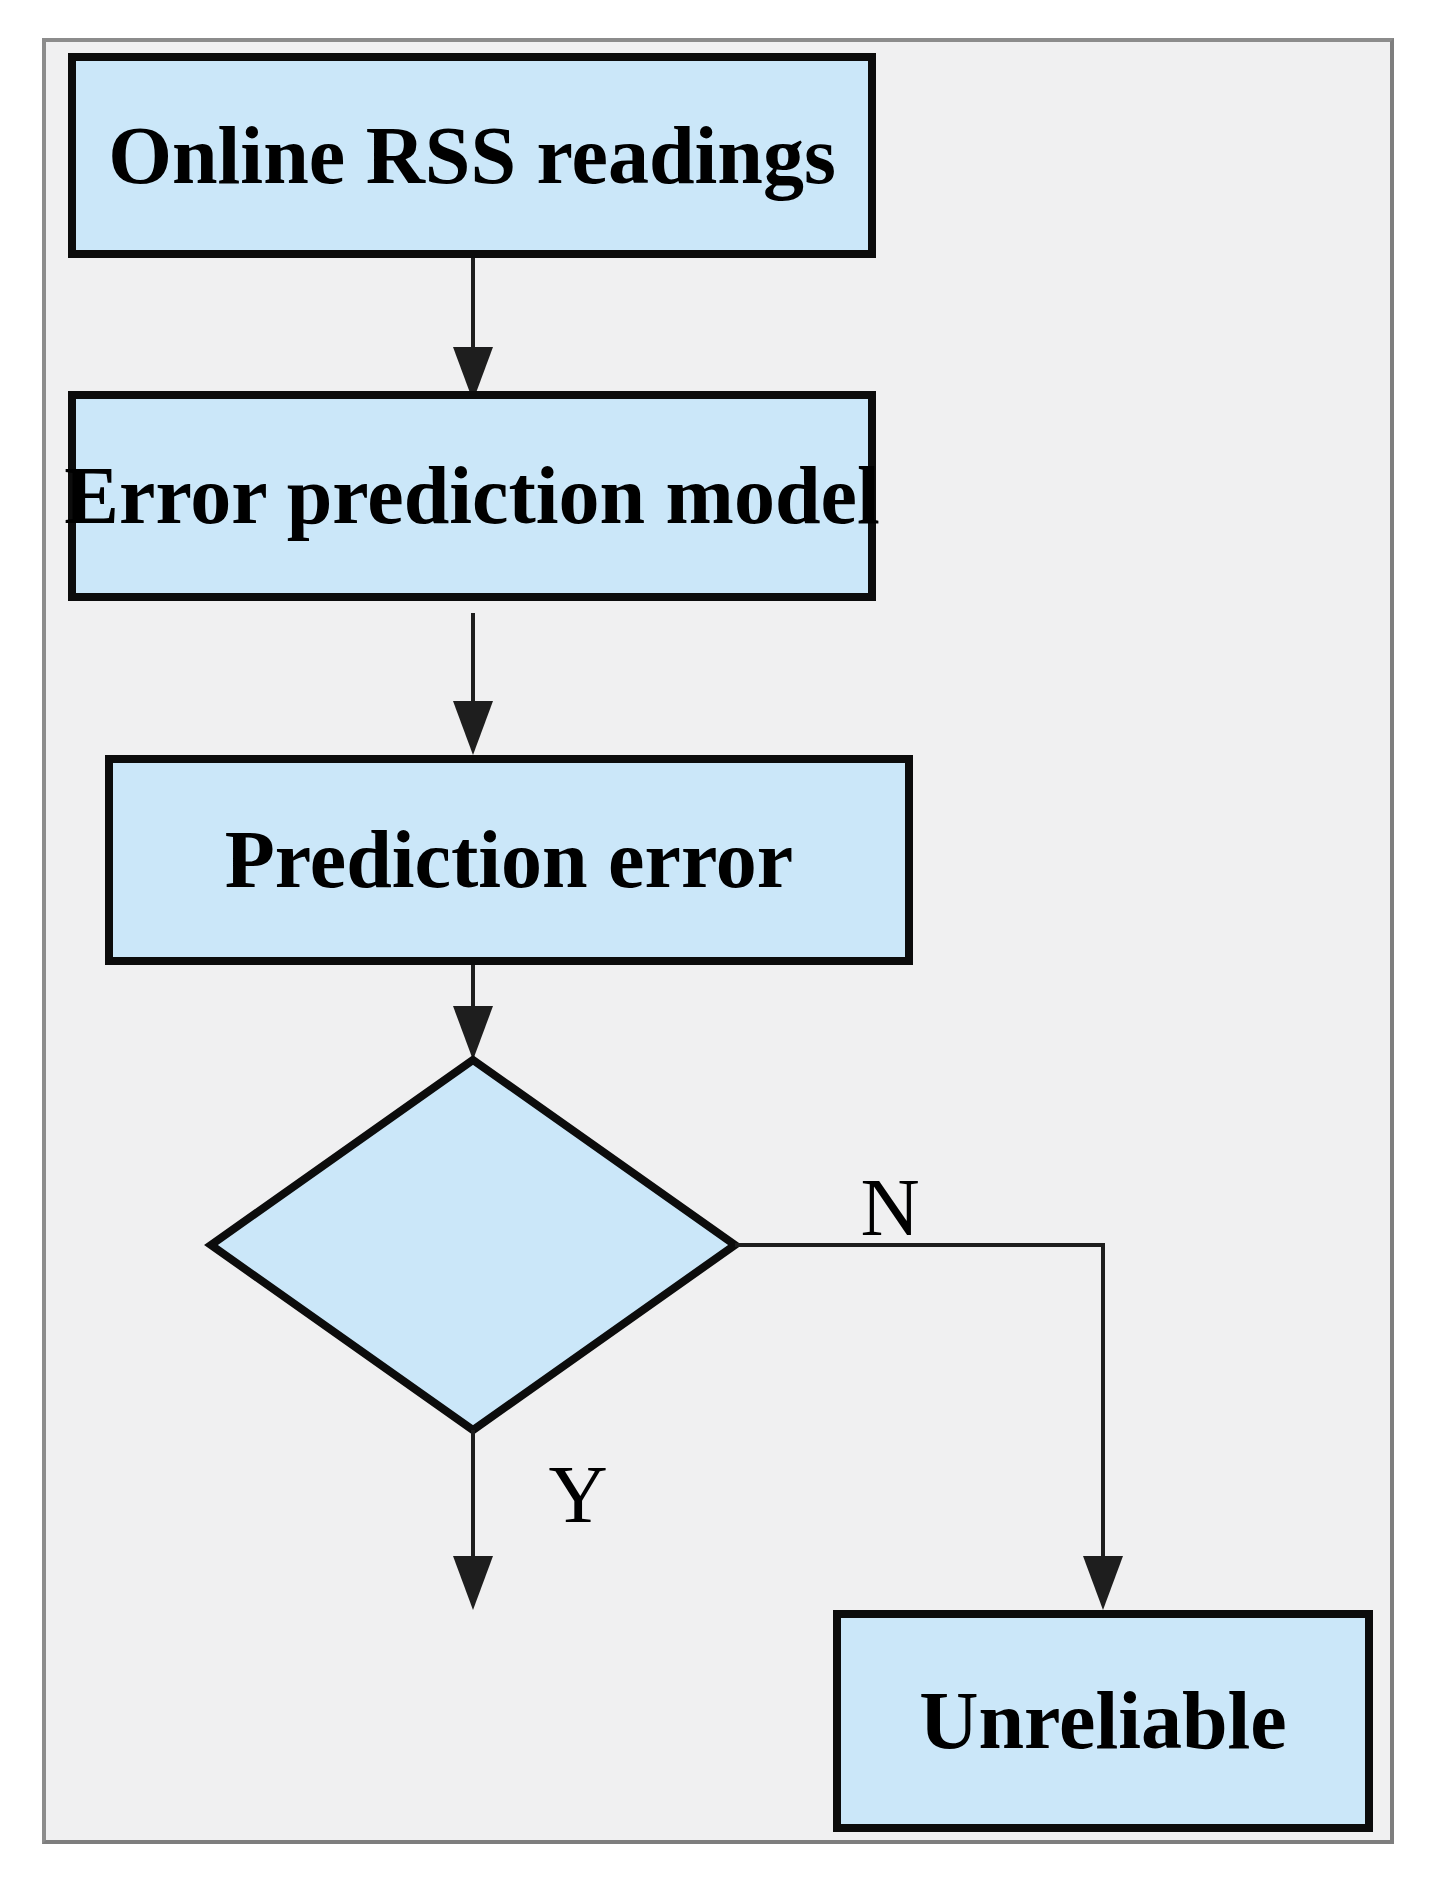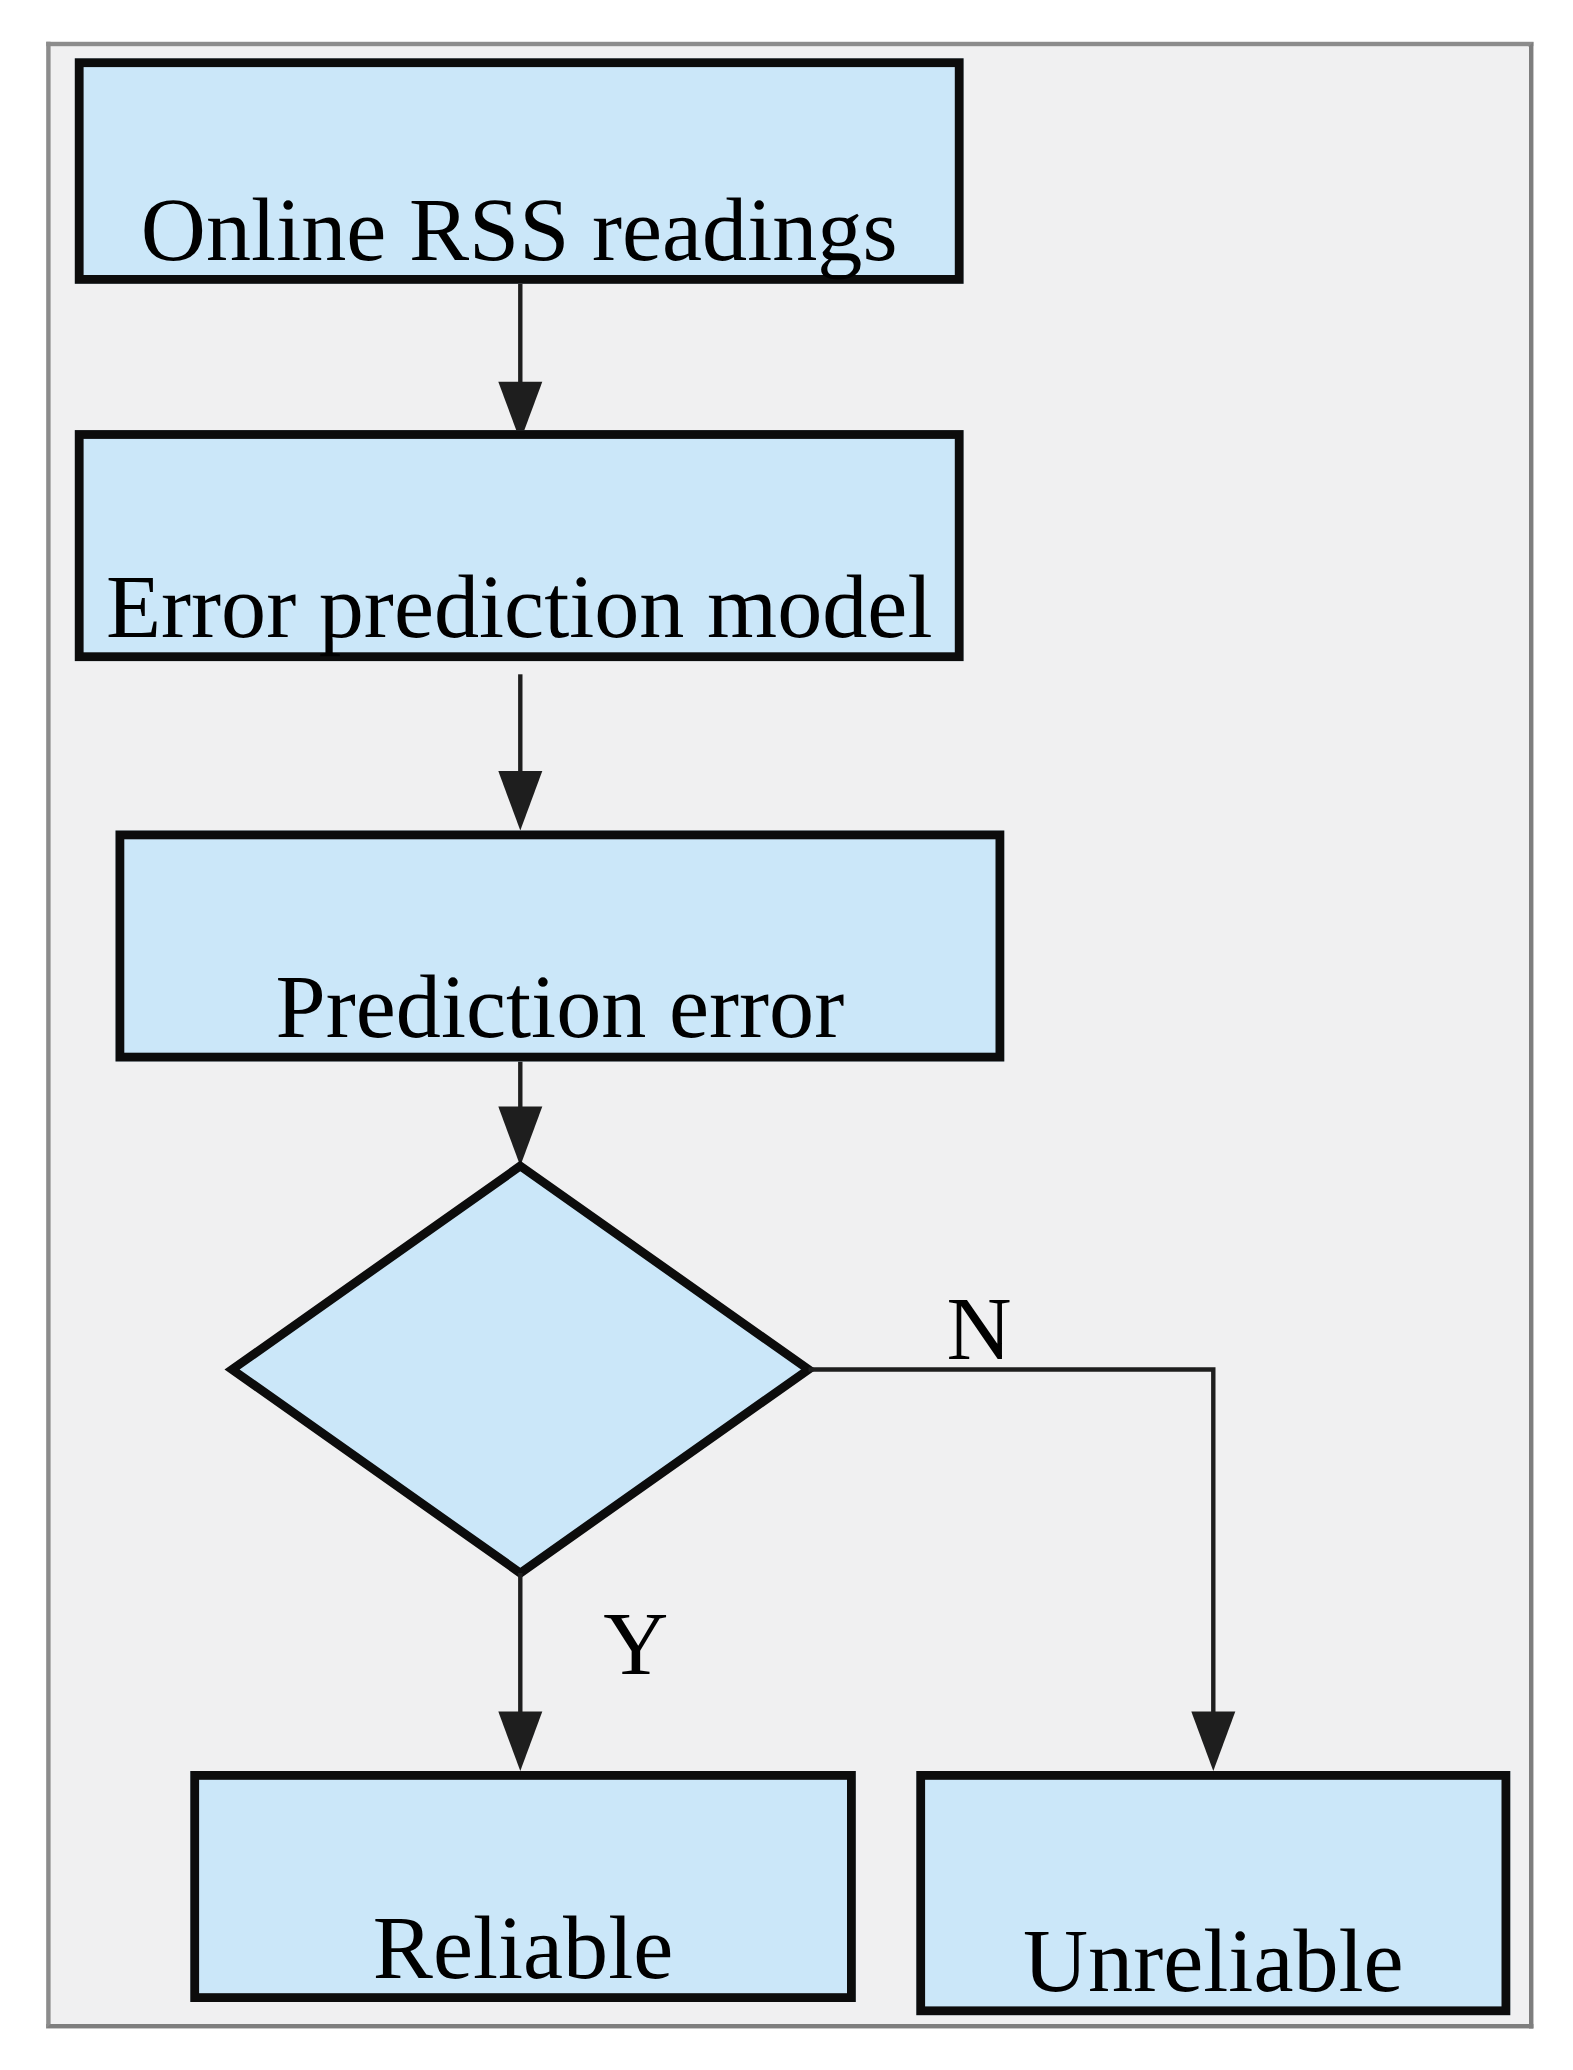--- a/index.html
+++ b/index.html
@@ -49,23 +49,24 @@
     fill: var(--node-fill);
     stroke: var(--node-border);
     stroke-width: 8px;
     stroke-linejoin: miter;
   }
   .node {
     position: absolute;
     background: var(--node-fill);
     border: 8px solid var(--node-border);
     display: flex;
-    align-items: flex-end;
+    align-items: center;
     justify-content: center;
     text-align: center;
+    font-weight: bold;
   }
   .node-label, .edge-label, .decision-label {
     font-size: 82px;
     line-height: 1;
     color: var(--text);
     white-space: nowrap;
   }
   .box-online  { left: 22px;  top: 11px;   width: 808px; height: 205px; }
   .box-model   { left: 22px;  top: 349px;  width: 808px; height: 210px; }
   .box-perror  { left: 22px;  top: 713px;  width: 808px; height: 210px; margin-left: 37px; }
@@ -120,22 +121,19 @@
 
     <div class="node box-perror">
       <span class="node-label">Prediction error</span>
     </div>
 
 
     <div class="edge-label edge-label-yes">Y</div>
 
     <div class="edge-label edge-label-no">N</div>
 
-    <div class="node box-rel">
-      <span class="node-label">Reliable</span>
-    </div>
 
     <div class="node box-unrel">
       <span class="node-label">Unreliable</span>
     </div>
 
   </div>
 </div>
 
 </body></html>

